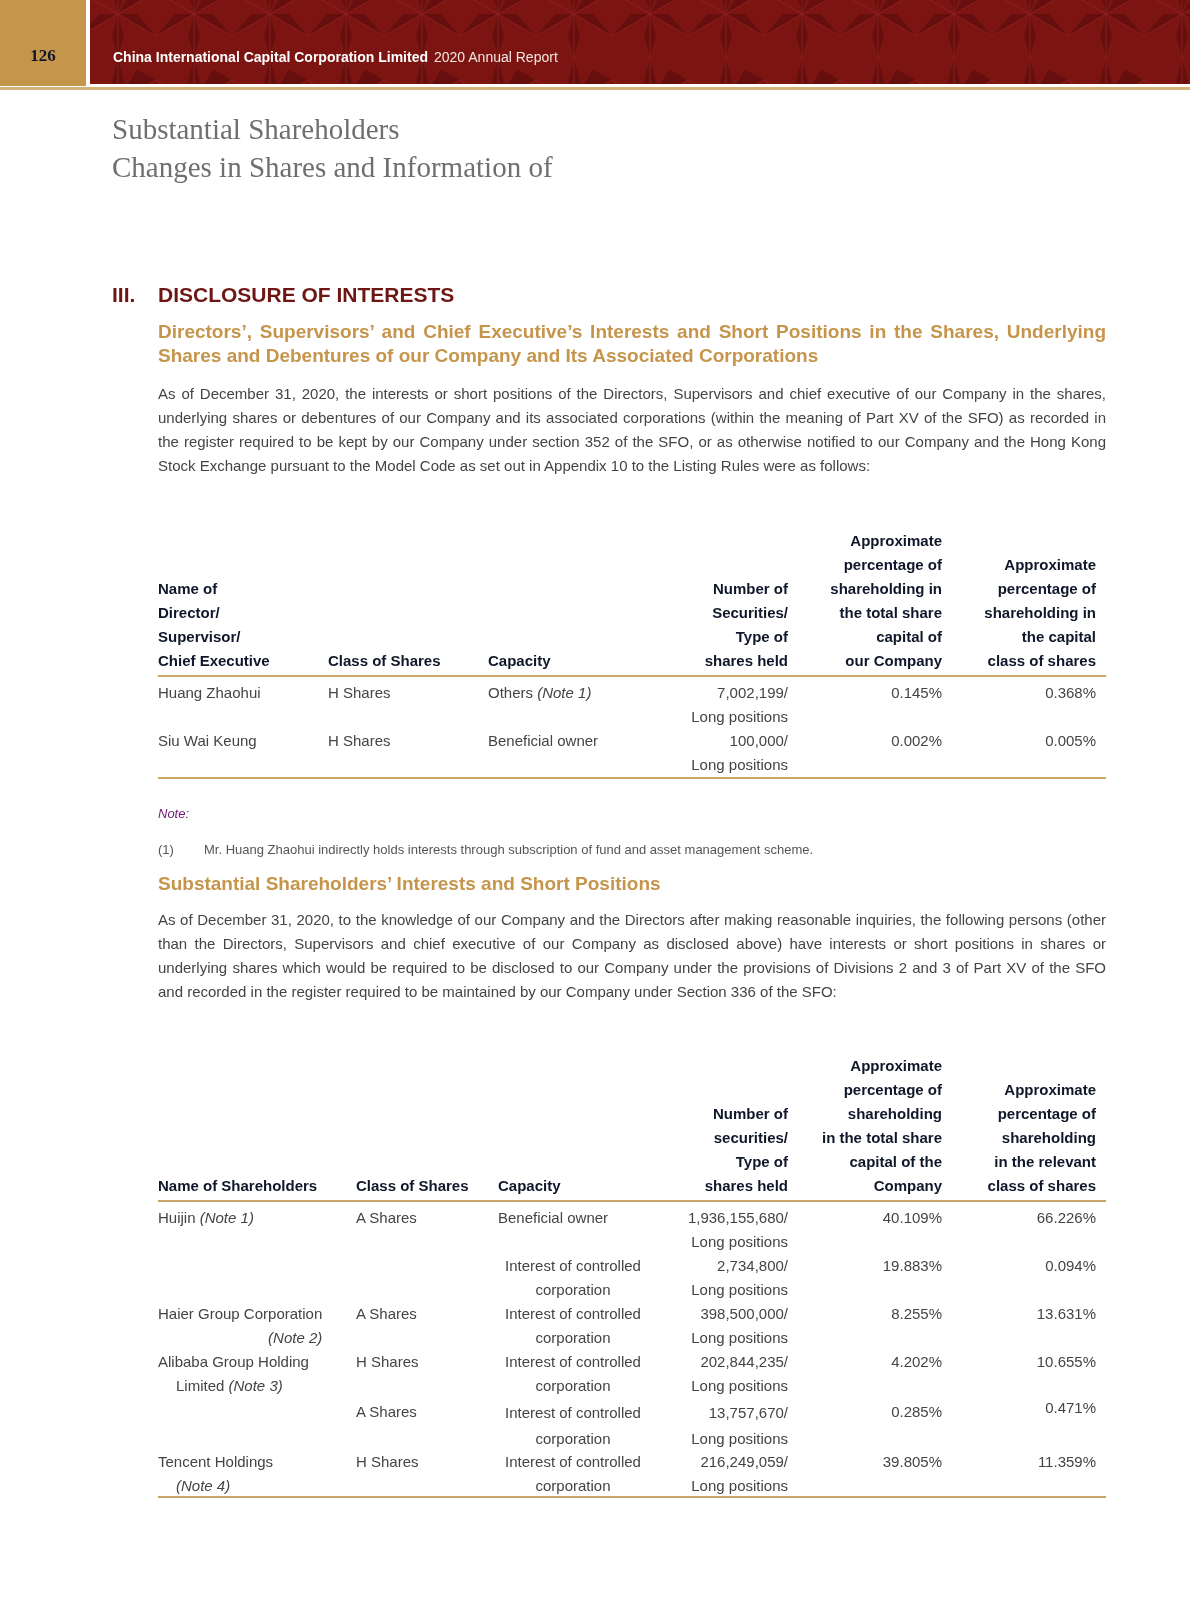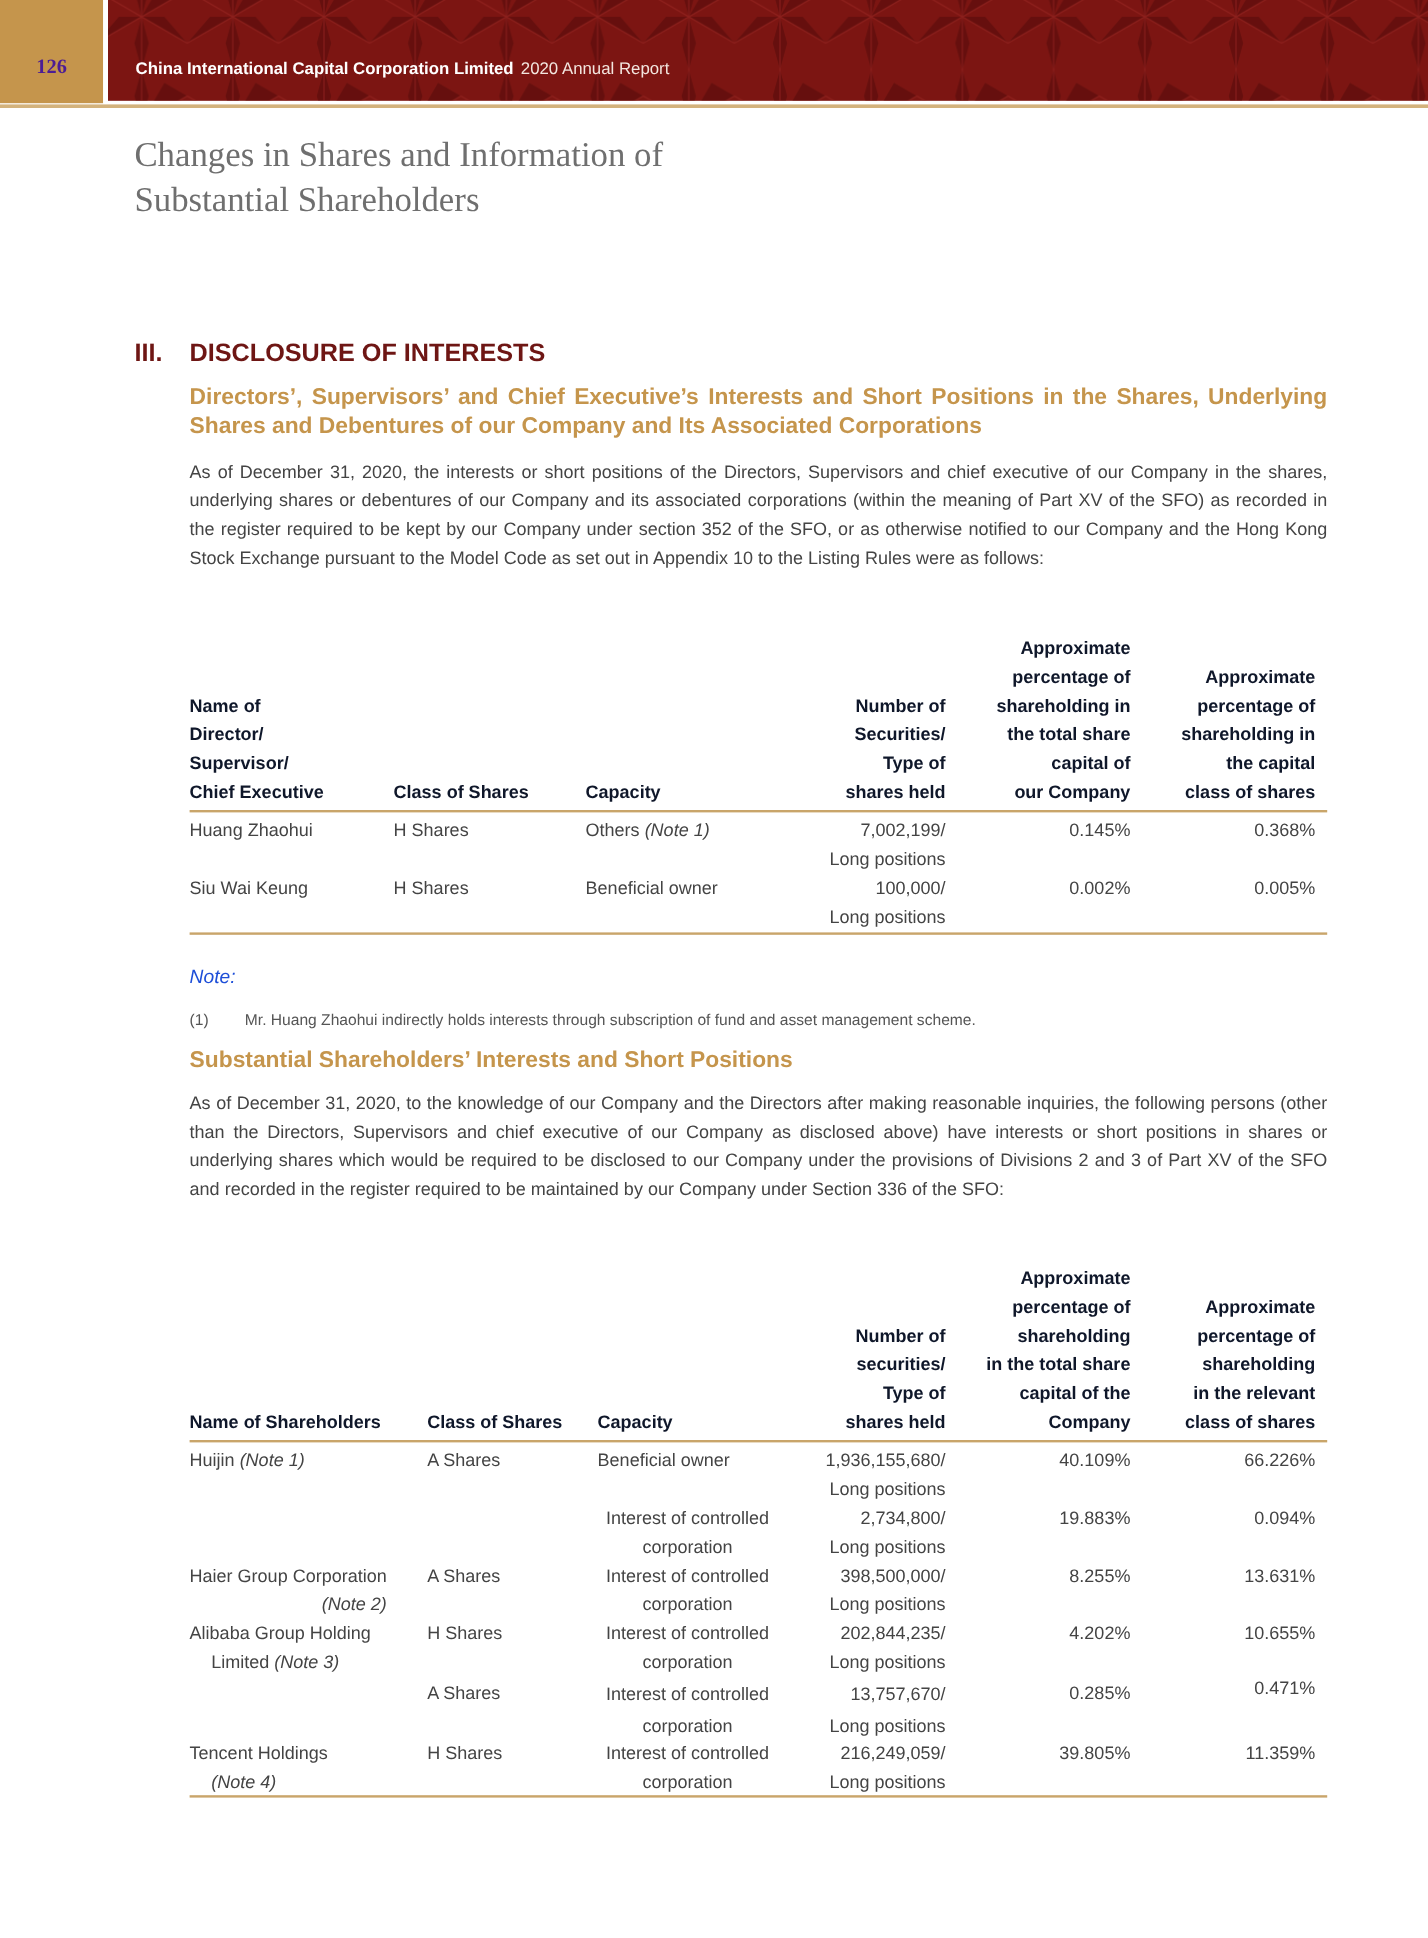--- a/index.html
+++ b/index.html
@@ -2,21 +2,21 @@
 <html><head>
   <meta charset="utf-8">
   <style>
     * { box-sizing: border-box; margin: 0; padding: 0; }
     html, body { width: 1190px; height: 1615px; background: #ffffff; }
     body { position: relative; font-family: "Liberation Sans", sans-serif; color: #444; overflow: hidden; }
 
     
     .hdr { position: absolute; left: 0; top: 0; width: 1190px; height: 90px; }
     .hdr-page { position: absolute; left: 0; top: 0; width: 86px; height: 86px; background: #c5954c; }
-    .hdr-page span { position: absolute; left: 0; right: 0; top: 46px; text-align: center; color: #4c1d95; font-family: "Liberation Serif", serif; font-size: 17px; font-weight: bold; }
+    .hdr-page span { position: absolute; left: 0; right: 0; top: 46px; text-align: center; color: #0f172a; font-family: "Liberation Serif", serif; font-size: 17px; font-weight: bold; }
     .hdr-gap { position: absolute; left: 86px; top: 0; width: 4px; height: 86px; background: #fff; }
     .hdr-band { position: absolute; left: 90px; top: 0; width: 1100px; height: 84px; background-color: #7c1512; overflow: hidden; }
     .hdr-band svg { position: absolute; left: 0; top: 0; }
     .hdr-title { position: absolute; left: 113px; top: 49px; color: #fff; font-size: 14px; white-space: nowrap; }
     .hdr-title b { font-weight: bold; }
     .hdr-title .sub { font-weight: normal; margin-left: 6px; color: #f3e6df; }
     .hdr-line { position: absolute; left: 0; top: 87px; width: 1190px; height: 3px; background: #d3b27c; }
 
     
     .page-title { position: absolute; left: 112px; top: 110px; font-family: "Liberation Serif", serif; font-size: 29px; line-height: 38px; color: #6f6f6f; }
@@ -42,21 +42,21 @@
     .tbl .cell.r { text-align: right; }
     .tbl .cell.c { text-align: center; }
     .tbl .foot { position: absolute; left: 0; width: 948px; height: 2px; background: #c9a56a; }
     i.note { font-style: italic; }
 
     .t1 { top: 527px; }
     .t1 .head { height: 150px; }
     .t2 { top: 1050px; }
     .t2 .head { height: 152px; }
 
-    .note-label { position: absolute; left: 158px; top: 806px; font-size: 16px; font-style: italic; color: #1d4ed8; }
+    .note-label { position: absolute; left: 158px; top: 806px; font-size: 13px; font-style: italic; color: #701a75; }
     .note-item { position: absolute; top: 842px; font-size: 13px; color: #555; }
     .note-item.num { left: 158px; }
     .note-item.txt { left: 204px; }
   </style>
 </head>
 <body>
 
 <div class="hdr">
   <div class="hdr-page">
     <span>126</span>
@@ -84,22 +84,22 @@
       <rect width="1100" height="84" fill="url(#asa)"></rect>
     </svg>
   </div>
   <div class="hdr-title">
     <b>China International Capital Corporation Limited</b><span class="sub">2020 Annual Report</span>
   </div>
   <div class="hdr-line"></div>
 </div>
 
 <div class="page-title">
+  <div>Substantial Shareholders</div>
   <div>Changes in Shares and Information of</div>
-  <div>Substantial Shareholders</div>
 </div>
 
 <div class="sec-num">III.</div>
 <div class="sec-title">DISCLOSURE OF INTERESTS</div>
 
 <div class="sub-heading h1">Directors’, Supervisors’ and Chief Executive’s Interests and Short Positions in the Shares, Underlying Shares and Debentures of our Company and Its Associated Corporations</div>
 <div class="para p1">As of December 31, 2020, the interests or short positions of the Directors, Supervisors and chief executive of our Company in the shares, underlying shares or debentures of our Company and its associated corporations (within the meaning of Part XV of the SFO) as recorded in the register required to be kept by our Company under section 352 of the SFO, or as otherwise notified to our Company and the Hong Kong Stock Exchange pursuant to the Model Code as set out in Appendix 10 to the Listing Rules were as follows:</div>
 
 <div class="tbl t1">
   <div class="head">

